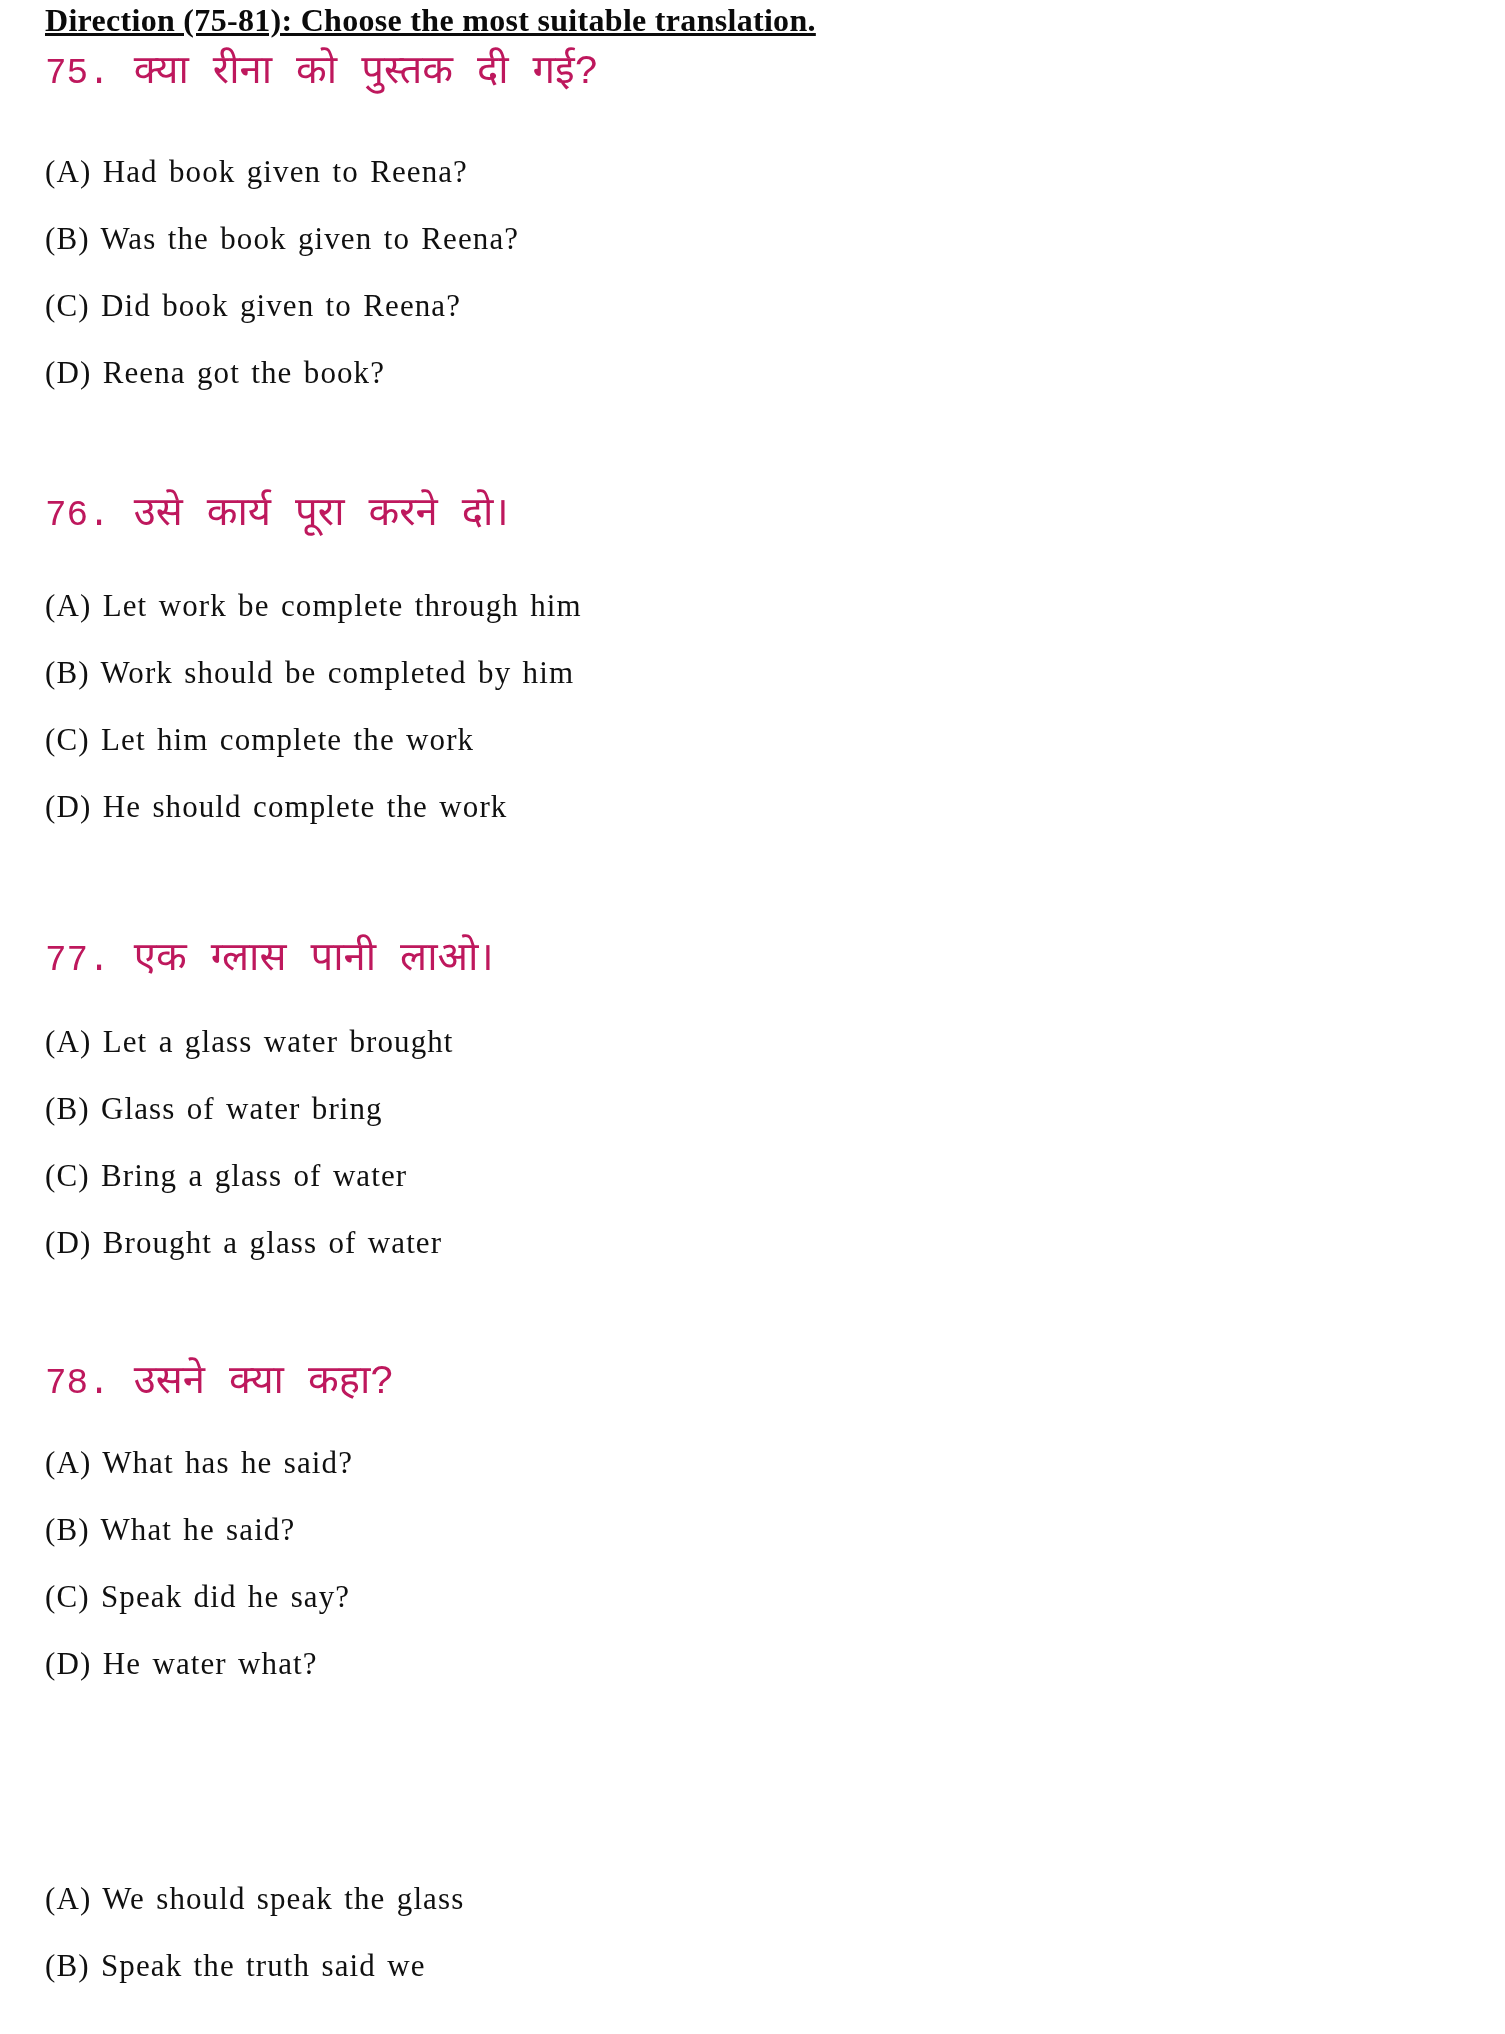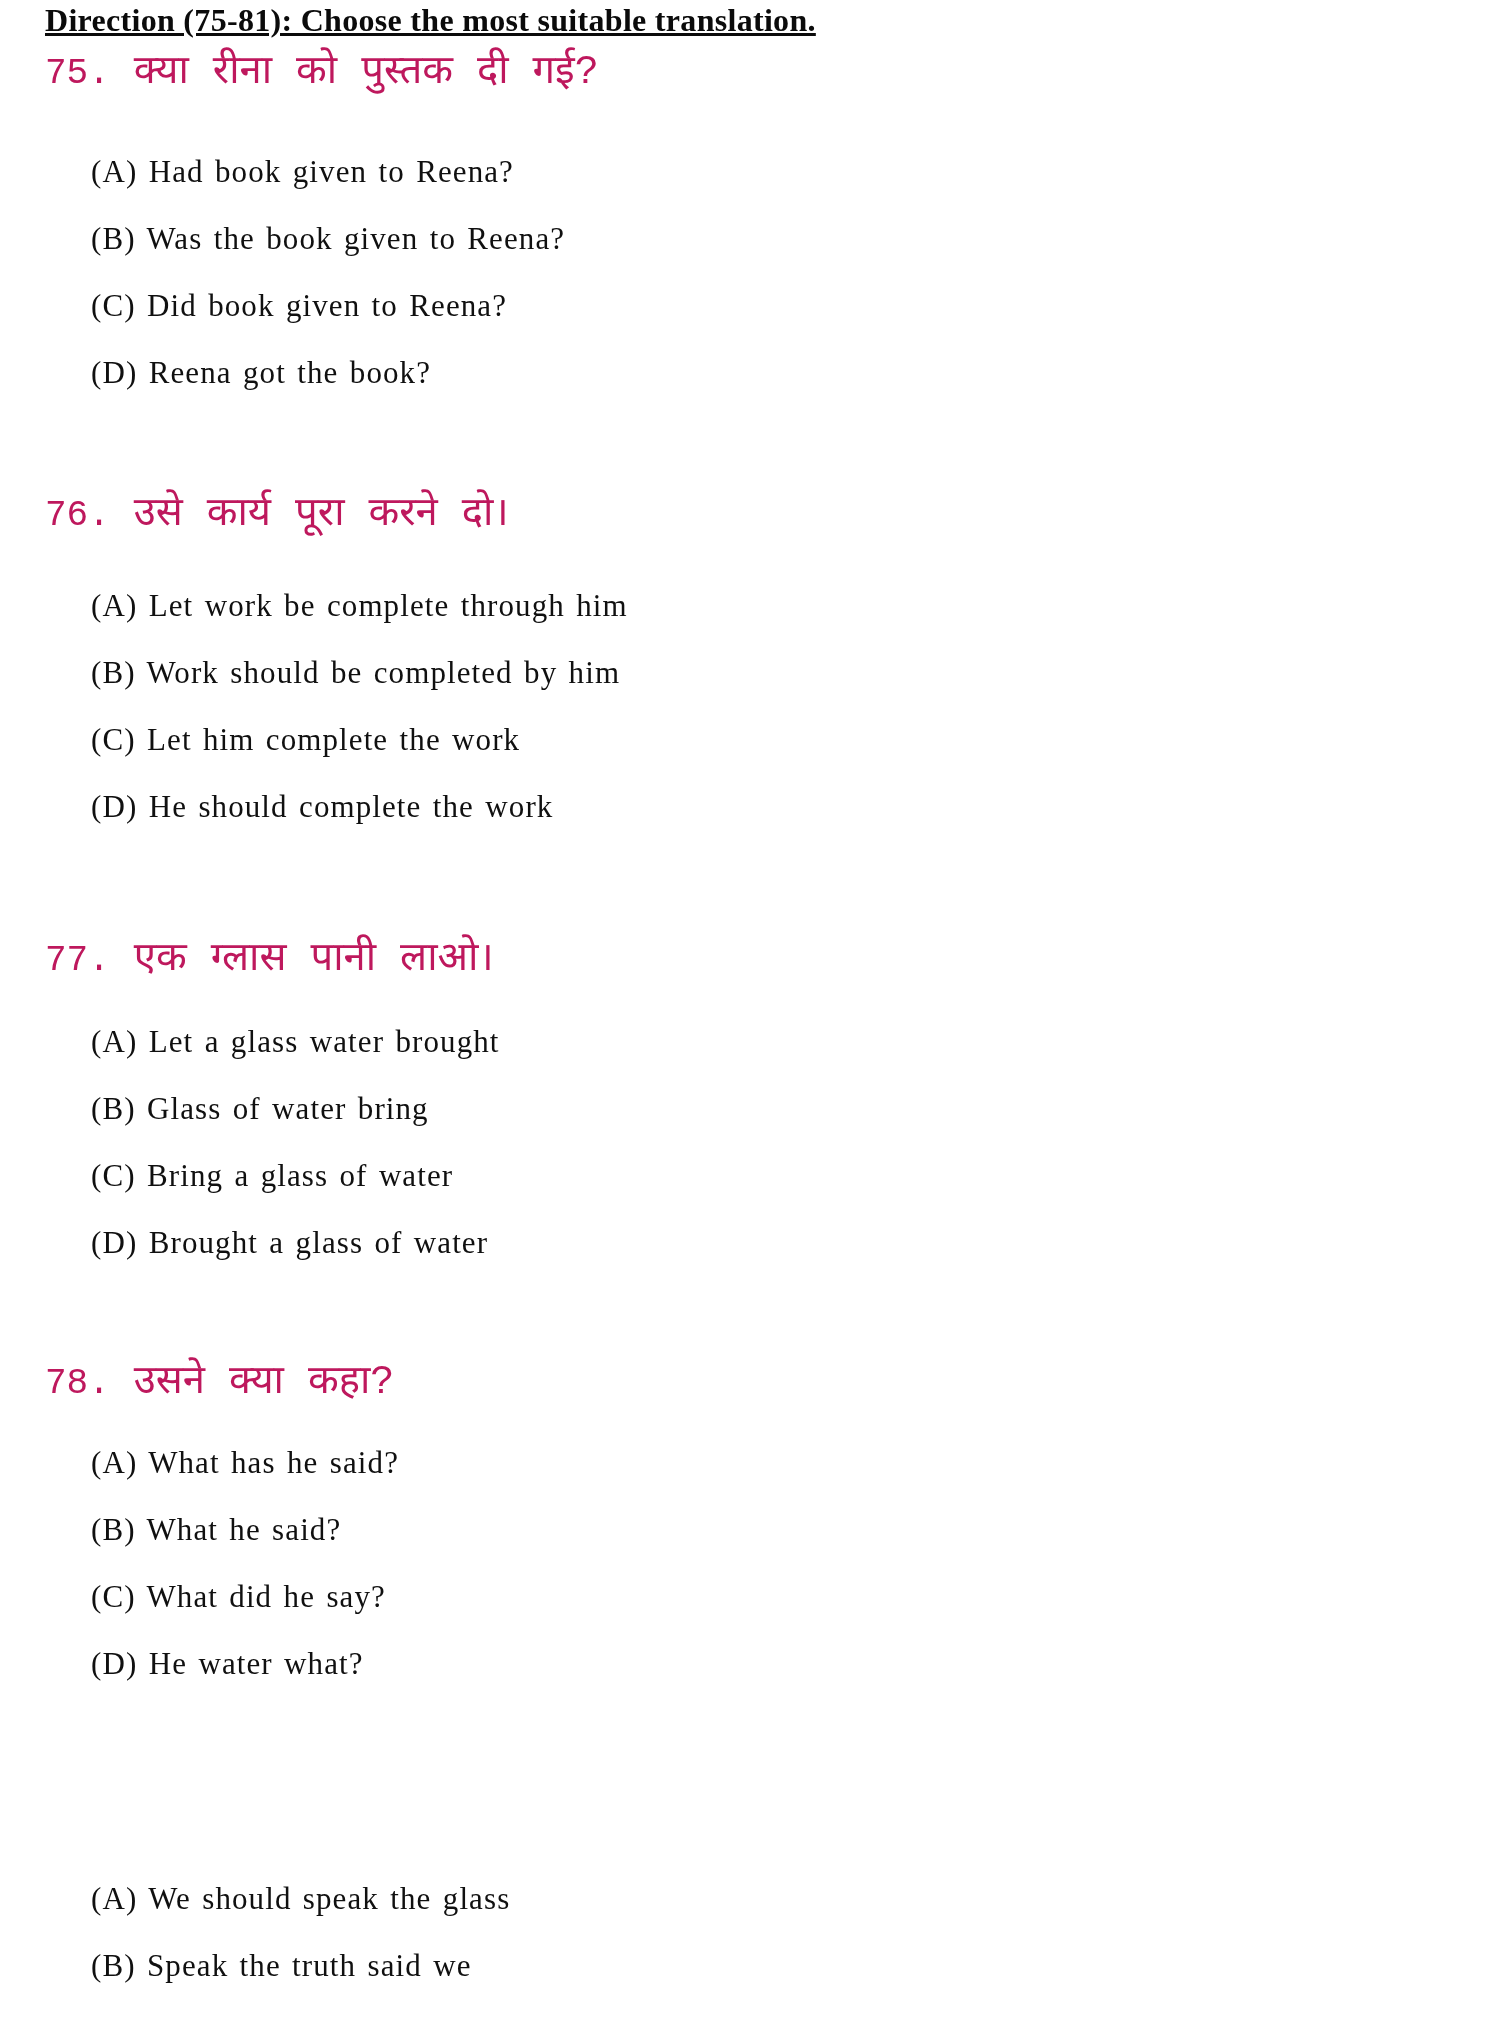--- a/index.html
+++ b/index.html
@@ -39,21 +39,20 @@
   }
   .q .qnum {
     font-size: 36px;
   }
   .opt {
     font-size: 31px;
     line-height: 1.2;
     letter-spacing: 1.1px;
     word-spacing: 2.5px;
     color: #101010;
-    margin-left: 46px;
   }
 </style>
 </head>
 <body>
 
 <div class="page">
 
   <div class="line heading" style="top:2px">Direction (75-81): Choose the most suitable translation.</div>
 
   <div class="line q" style="top:48px">
@@ -126,21 +125,21 @@
   <div class="line opt" style="top:1444px">
     <span>(A)</span>
     <span>What has he said?</span>
   </div>
   <div class="line opt" style="top:1511px">
     <span>(B)</span>
     <span>What he said?</span>
   </div>
   <div class="line opt" style="top:1578px">
     <span>(C)</span>
-    <span>What did he say?</span>
+    <span>Speak did he say?</span>
   </div>
   <div class="line opt" style="top:1645px">
     <span>(D)</span>
     <span>He water what?</span>
   </div>
 
   <div class="line opt" style="top:1880px">
     <span>(A)</span>
     <span>We should speak the glass</span>
   </div>

